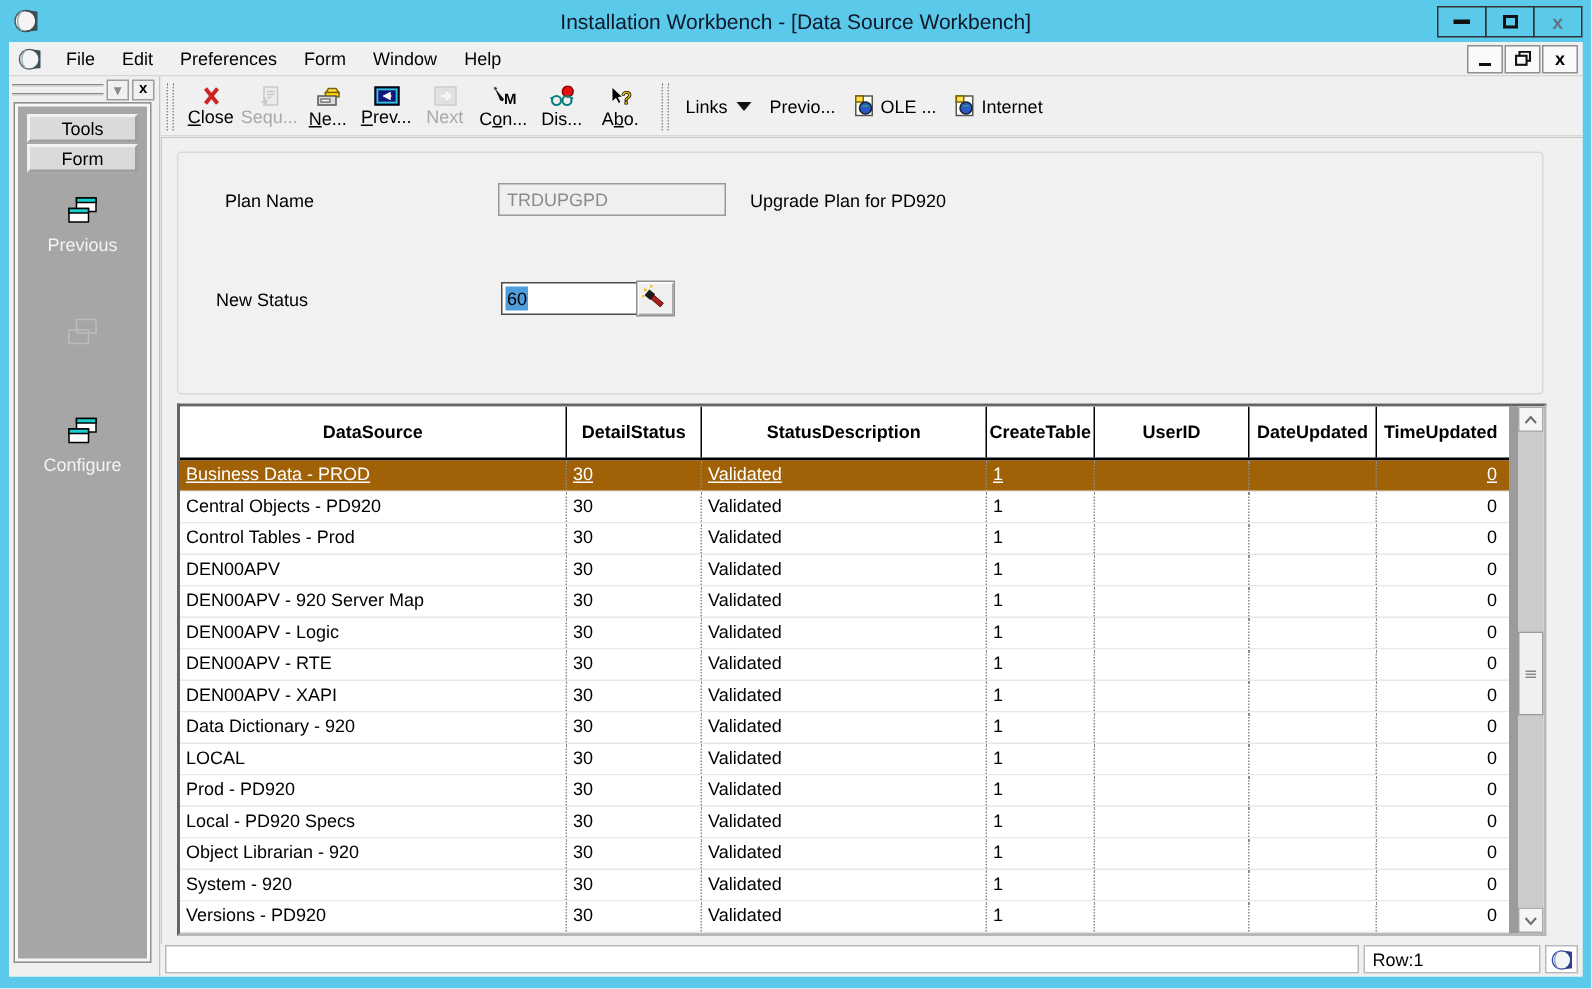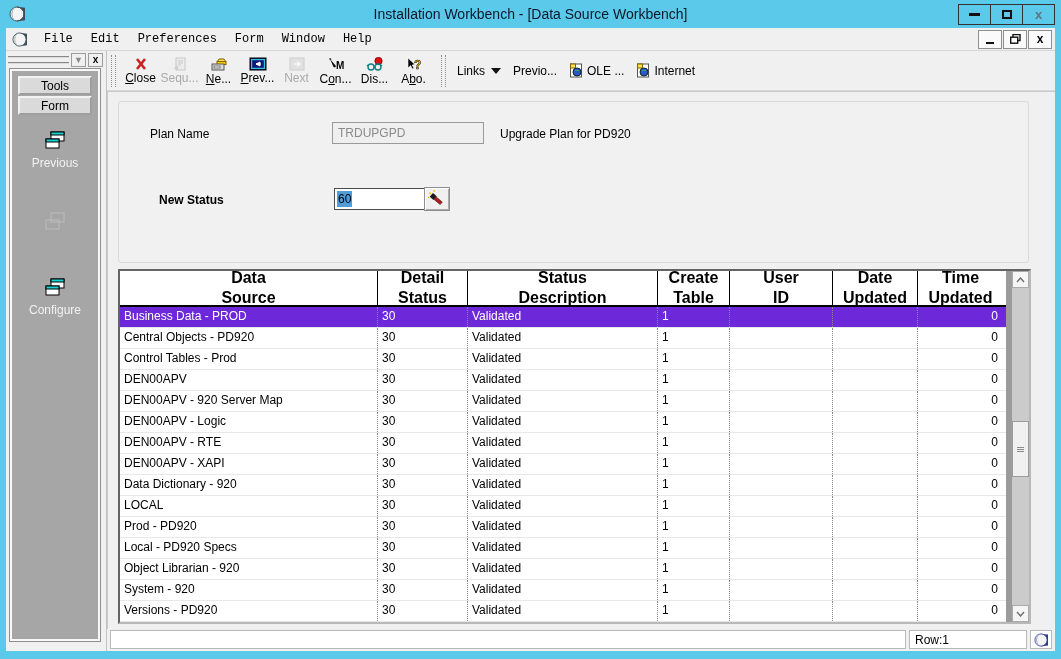--- a/index.html
+++ b/index.html
@@ -16,21 +16,21 @@
   .win-btn { width:33px; height:21px; border:1px solid #333; display:flex; align-items:center; justify-content:center; margin-left:-1px; }
   .glyph-min { width:11px; height:3px; background:#111; }
   .glyph-max { width:10px; height:9px; border:2px solid #111; }
   .glyph-x { font-size:13px; font-weight:bold; color:#5f7680; line-height:1; }
 
   
   .inner { position:absolute; left:6px; right:6px; top:28px; bottom:8px; background:#f0f0f0; display:flex; flex-direction:column; }
 
   .menubar { height:23px; display:flex; align-items:center; background:#f0f0f0; border-bottom:1px solid #d6d6d6; padding-left:6px; }
   .menubar .app-ico { width:15px; height:15px; margin-right:8px; }
-  .menu-item { padding:3px 9px; cursor:default;font-family:Liberation Mono, monospace; }
+  .menu-item { padding:3px 9px; cursor:default; }
   .mdi-controls { margin-left:auto; display:flex; margin-right:3px; gap:1px; }
   .mdi-btn { width:24px; height:19px; background:#fafafa; border:1px solid #8f8f8f; display:flex; align-items:center; justify-content:center; }
   .mdi-min { width:8px; height:2px; background:#111; margin-top:8px; }
   .mdi-x { font-size:12px; font-weight:bold; line-height:1; }
 
   .body-row { flex:1; display:flex; min-height:0; }
 
   
   .left-col { width:100px; display:flex; flex-direction:column; background:#f0f0f0; }
   .handle { height:17px; display:flex; align-items:center; padding:1px 3px 1px 2px; gap:2px; }
@@ -57,38 +57,38 @@
   .links-group { display:flex; align-items:center; gap:6px; margin-left:6px; font-size:12px; }
   .caret-down { width:0; height:0; border-left:5px solid transparent; border-right:5px solid transparent; border-top:6px solid #111; }
   .link-entry { display:flex; align-items:center; gap:4px; margin-left:6px; }
 
   
   .workspace { flex:1; position:relative; background:#f0f0f0; box-shadow:inset 1px 1px 0 #c9c9c9; min-height:0; }
 
   .form-box { position:absolute; left:11px; top:10px; width:911px; height:162px; background:#f1f1f1; border:1px solid #dadada; border-radius:3px; }
   .f-label { position:absolute; font-size:12px; }
   .lbl-plan { left:31px; top:25px; }
-  .lbl-status { left:40px; top:91px;font-weight:bold; }
+  .lbl-status { left:25px; top:91px; }
   .plan-input { position:absolute; left:213px; top:20px; width:152px; height:22px; background:#efefef; border:1px solid #9a9a9a; color:#8b8b8b; font-size:12px; line-height:20px; padding-left:5px; }
   .plan-desc { position:absolute; left:381px; top:25px; font-size:12px; }
   .status-input { position:absolute; left:215px; top:86px; width:104px; height:22px; background:#fff; border:1px solid #4c4c4c; font-size:12px; line-height:20px; padding-left:2px; }
   .status-input .sel { background:#4f9ddb; padding:1px 1px; }
   .va-btn { position:absolute; left:305px; top:85px; width:26px; height:24px; background:#f0f0f0; border:1px solid #8f8f8f; box-shadow:inset 1px 1px 0 #ffffff, inset -1px -1px 0 #a9a9a9; display:flex; align-items:center; justify-content:center; }
 
   
   .grid { position:absolute; left:11px; top:178px; width:913px; height:355px; border:2px inset #b8b8b8; background:#fff; display:flex; }
   .grid-main { flex:1; overflow:hidden; display:flex; flex-direction:column; }
   .g-header { display:flex; height:36px; background:#fff; border-bottom:2px solid #000; }
-  .gh-cell { border-right:1px solid #000; display:flex; flex-direction:column; align-items:center; justify-content:center; font-weight:bold; font-size:16px; line-height:1.25; }
+  .gh-cell { border-right:1px solid #000; display:flex; flex-direction:row; align-items:center; justify-content:center; font-weight:bold; font-size:12px; line-height:1.25; }
   .gh-cell:last-child { border-right:none; }
   .g-row { display:flex; height:21px; border-bottom:1px solid #e8e8e8; background:#fff; }
   .g-cell { border-right:1px dotted #8a8a8a; font-size:12px; line-height:19px; padding-left:4px; overflow:hidden; white-space:nowrap; }
   .g-cell:last-child { border-right:none; }
   .g-cell.num { text-align:right; padding-right:5px; padding-left:0; }
-  .g-row.selected { background:#6d28d9; color:#fff; }
+  .g-row.selected { background:#a16207; color:#fff;text-decoration:underline; }
   .grid-gutter { width:6px; background:#9b9b9b; }
   .vscroll { width:17px; background:#cbcbcb; position:relative; }
   .sc-btn { position:absolute; left:0; width:17px; height:17px; background:#f5f5f5; border:1px solid #ababab; display:flex; align-items:center; justify-content:center; }
   .sc-up { top:0; }
   .sc-down { bottom:0; }
   .sc-thumb { position:absolute; left:0; top:150px; width:17px; height:56px; background:#f0f0f0; border:1px solid #9c9c9c; display:flex; align-items:center; justify-content:center; }
   .thumb-grip { width:7px; }
   .thumb-grip div { height:1px; background:#8a8a8a; margin:1px 0; }
 
   

